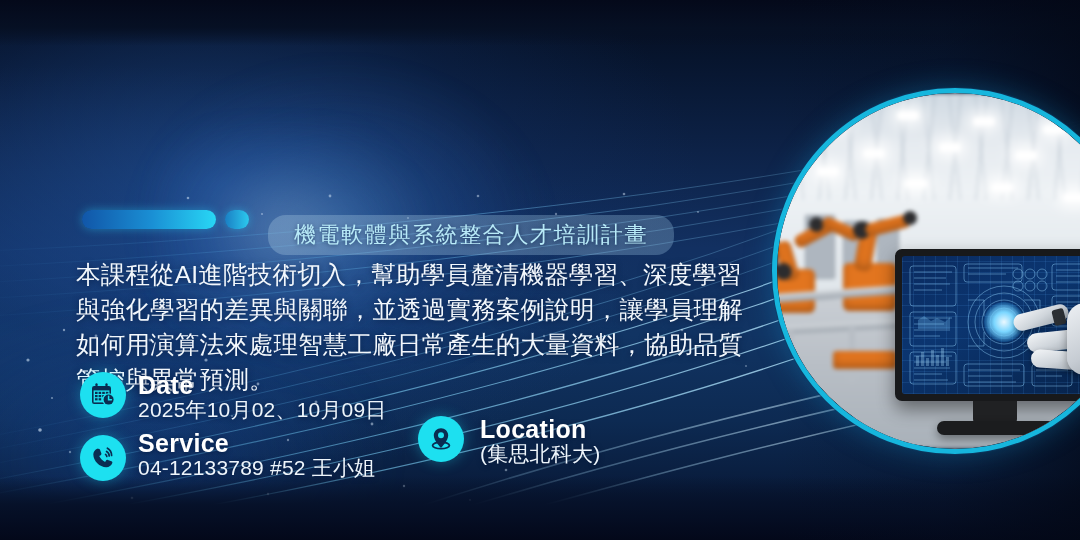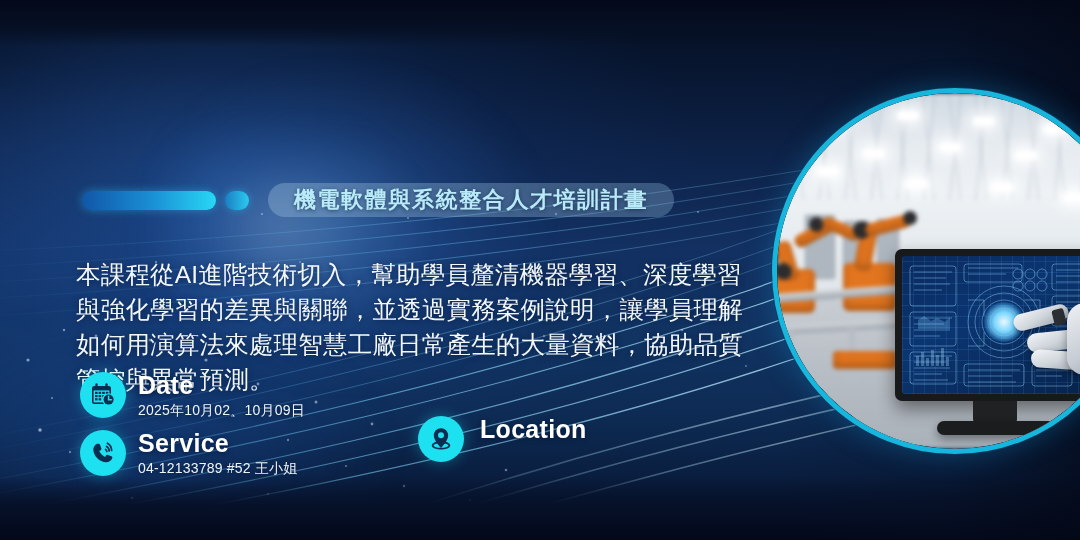--- a/index.html
+++ b/index.html
@@ -116,49 +116,50 @@
     background:linear-gradient(90deg,#1156a8 0%,#1a8fd4 52%,#28d7f5 100%);
     box-shadow:0 0 10px rgba(40,200,245,.45);
   }
   .sub-dot{
     width:24px;height:19px;border-radius:10px;
     background:linear-gradient(90deg,#1a7fc4 0%,#2cc9ee 100%);
     box-shadow:0 0 8px rgba(40,200,245,.45);
   }
   .sub-pill{
     margin-left:10px;
-    height:34px;display:flex;align-items:center;justify-content:center;
+    height:40px;display:flex;align-items:center;justify-content:center;
     padding:0 26px;border-radius:18px;
     background:linear-gradient(90deg,rgba(150,185,215,.40),rgba(140,180,212,.34));
-    color:#b8eaf8;font-size:22px;font-weight:700;letter-spacing:1.6px;
+    color:#b8eaf8;font-size:22px;font-weight:400;letter-spacing:1.6px;
     white-space:nowrap;
     text-shadow:0 1px 4px rgba(0,25,60,.6);
+    margin-top:32px;
   }
 
   .body-copy{
     position:absolute;left:76px;top:232px;width:690px;
     color:#f2f7fc;font-size:24.5px;line-height:35px;letter-spacing:.2px;
     text-shadow:0 1px 6px rgba(0,20,55,.75);
   }
 
   .info{position:absolute;display:flex;align-items:flex-start;gap:12px;}
   .info-date{left:80px;top:372px;}
-  .info-service{left:80px;top:430px;}
+  .info-service{left:80px;top:430px;align-items:flex-end;}
   .info-loc{left:418px;top:416px;gap:16px;}
 
   .ic{
     flex:0 0 auto;width:46px;height:46px;border-radius:50%;
     background:#1de0f0;
     display:flex;align-items:center;justify-content:center;
     box-shadow:0 0 14px rgba(30,220,245,.35);
   }
   .ic svg{display:block;}
   .info-txt{display:flex;flex-direction:column;padding-top:1px;}
   .info-label{color:#ffffff;font-size:25px;font-weight:700;line-height:24px;letter-spacing:.3px;text-shadow:0 1px 5px rgba(0,20,55,.8);}
-  .info-val{color:#eef5fb;font-size:14px;line-height:26px;letter-spacing:.2px;text-shadow:0 1px 5px rgba(0,20,55,.8);white-space:nowrap;}
+  .info-val{color:#eef5fb;font-size:21px;line-height:26px;letter-spacing:.2px;text-shadow:0 1px 5px rgba(0,20,55,.8);white-space:nowrap;}
 </style>
 </head>
 <body>
 
 <div class="poster">
 
   <div class="glow-a"></div>
   <div class="glow-b"></div>
   <div class="glow-c"></div>
 
@@ -433,16 +434,17 @@
   <div class="info info-loc">
     <span class="ic">
       <svg width="28" height="28" viewBox="0 0 28 28">
         <path d="M14 3.2 c-4 0 -7.2 3.2 -7.2 7.2 0 5.2 7.2 12.4 7.2 12.4 s7.2 -7.2 7.2 -12.4 c0 -4 -3.2 -7.2 -7.2 -7.2 z" fill="#0a2d52"></path>
         <circle cx="14" cy="10.3" r="3" fill="#1de0f0"></circle>
         <ellipse cx="14" cy="20.4" rx="8.4" ry="3.3" fill="none" stroke="#0a2d52" stroke-width="1.8"></ellipse>
       </svg>
     </span>
     <span class="info-txt">
       <span class="info-label">Location</span>
+      <span class="info-val">(集思北科大)</span>
     </span>
   </div>
 
 </div>
 
 </body></html>

